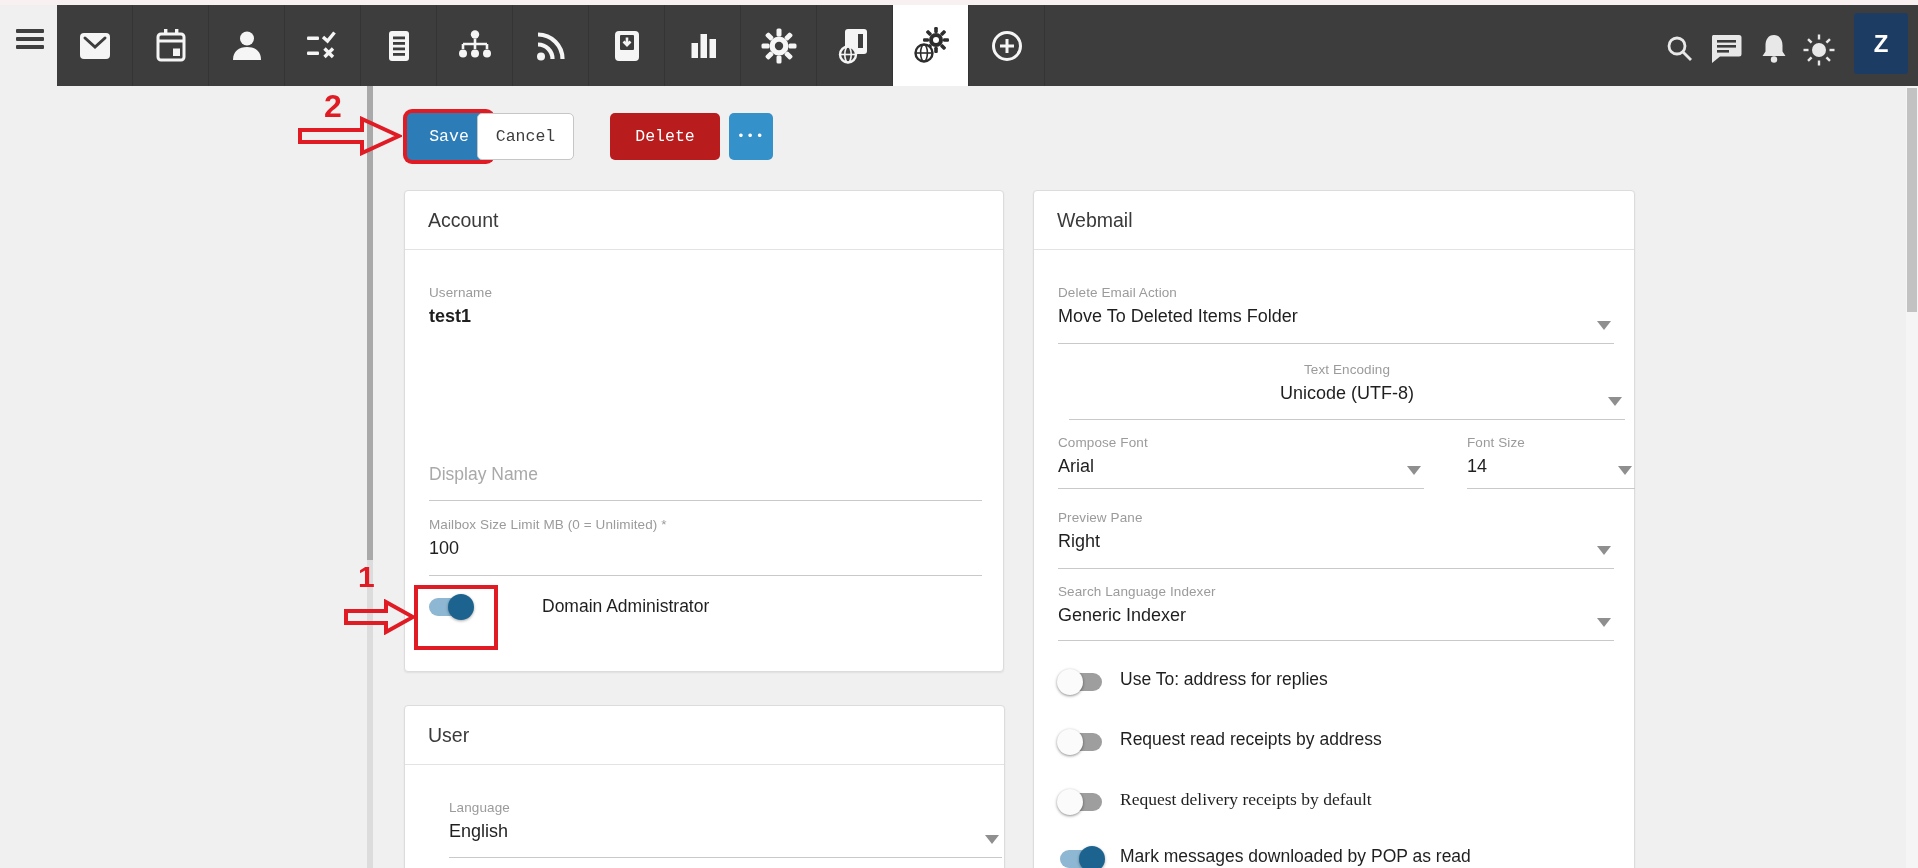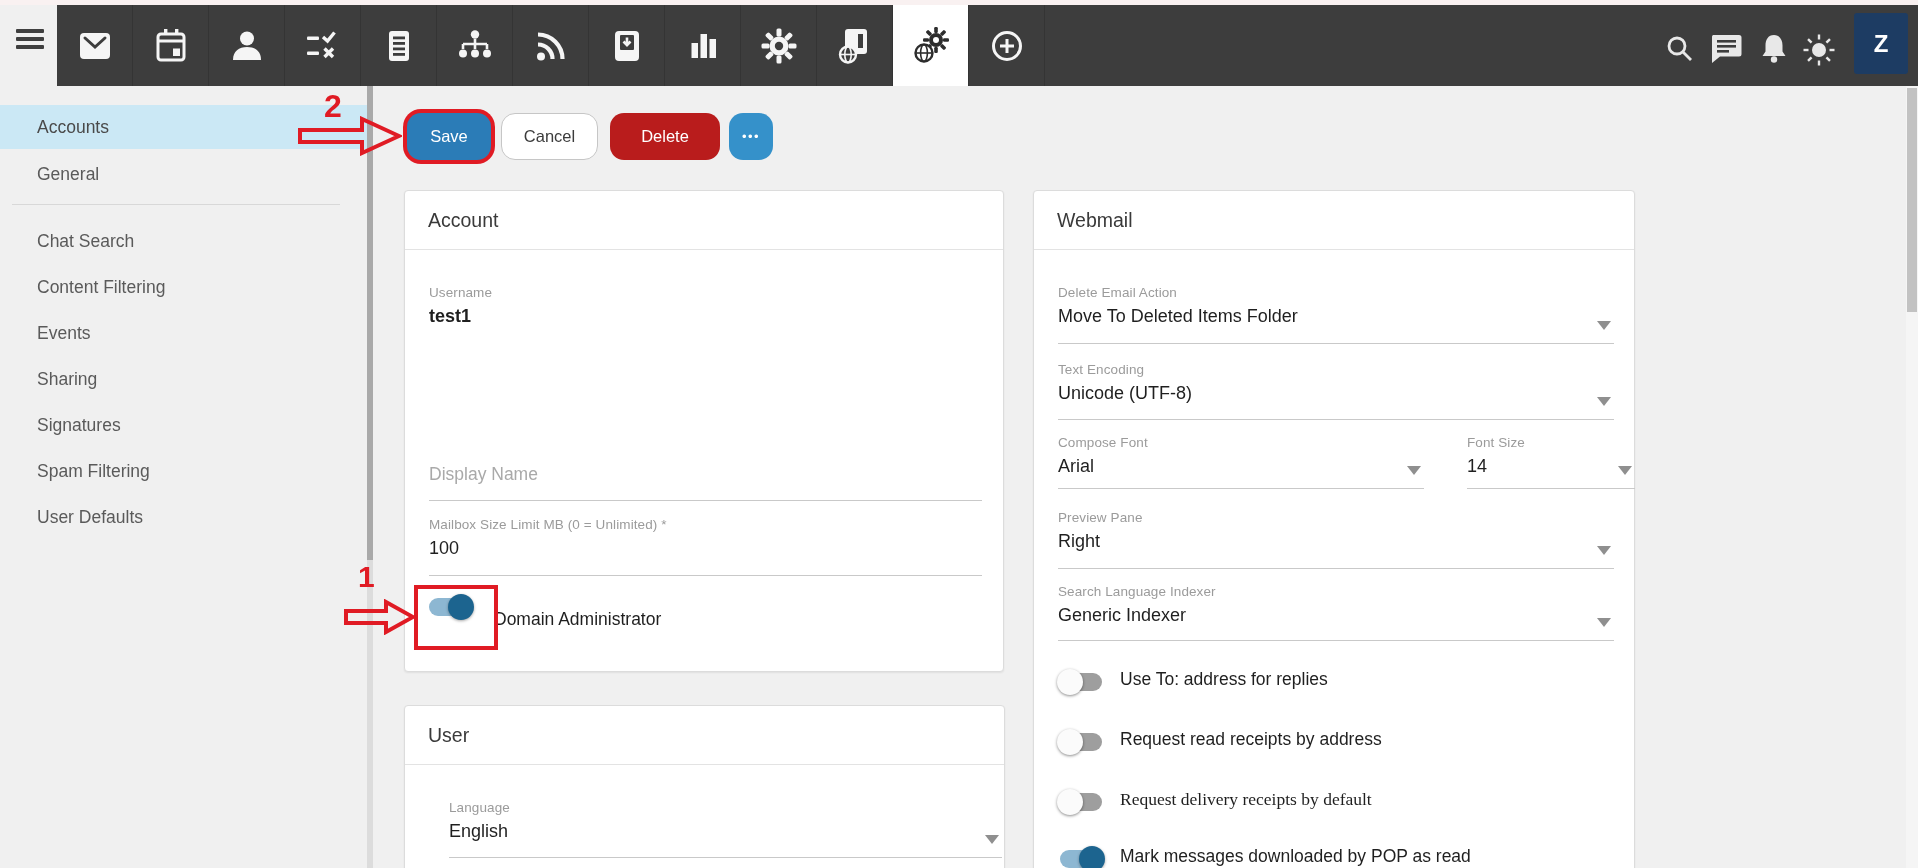--- a/index.html
+++ b/index.html
@@ -25,24 +25,24 @@
   .side-item{ position:absolute; left:0; width:367px; height:44px; line-height:44px; padding-left:37px;
               font-size:17.5px; color:#5a5a5a; cursor:pointer; }
   .side-item.active { background:#cbe8f5; color:#4a4a4a; }
   .side-div { position:absolute; left:12px; width:328px; border-bottom:1px solid #d8d8d8; }
   .side-scroll { position:absolute; left:367px; top:86px; width:6px; height:782px; background:#dcdcdc; }
   .side-scroll .thumb { position:absolute; left:0; top:0; width:6px; height:474px; background:#a9a9a9; }
   .win-scroll { position:absolute; left:1906px; top:86px; width:12px; height:782px; background:#f5f5f5; }
   .win-scroll .thumb { position:absolute; left:1px; top:2px; width:10px; height:224px; background:#c2c2c2; }
 
   
-  .btn { position:absolute; top:113px; height:47px; border:none; border-radius:14px; font-size:16.5px;
-         font-family:Liberation Sans, sans-serif; display:flex; align-items:center; justify-content:center; cursor:pointer; }
+  .btn { position:absolute; top:113px; height:47px; border:none; border-radius:5px; font-size:16.5px;
+         font-family:Liberation Mono, monospace; display:flex; align-items:center; justify-content:center; cursor:pointer; }
   .btn-save   { left:407px; width:84px;  background:#2b7cb7; color:#fff; box-shadow:0 0 0 4px #e01b24; }
-  .btn-cancel { left:501px; width:97px;  background:#fff; color:#3c3c3c; border:1px solid #c6c6c6; }
+  .btn-cancel { left:477px; width:97px;  background:#fff; color:#3c3c3c; border:1px solid #c6c6c6; }
   .btn-delete { left:610px; width:110px; background:#b91c1c; color:#fff; }
   .btn-more   { left:729px; width:44px;  background:#3591ca; color:#fff; font-size:13px; letter-spacing:1.5px; }
 
   
   .card { position:absolute; background:#fff; border:1px solid #dcdcdc; border-radius:4px;
           box-shadow:0 1px 2px rgba(0,0,0,0.07); }
   .card-title { position:absolute; left:23px; top:0; height:58px; line-height:58px; font-size:19.5px; color:#3a3a3a; }
   .card-hr    { position:absolute; top:58px; left:0; right:0; border-bottom:1px solid #e3e3e3; }
 
   .field { position:absolute; }
@@ -248,32 +248,20 @@
           <rect x="16.8" y="2.5" width="2.4" height="5" transform="rotate(180 18 18)"></rect>
           <rect x="16.8" y="2.5" width="2.4" height="5" transform="rotate(225 18 18)"></rect>
           <rect x="16.8" y="2.5" width="2.4" height="5" transform="rotate(270 18 18)"></rect>
           <rect x="16.8" y="2.5" width="2.4" height="5" transform="rotate(315 18 18)"></rect>
         </g>
       </svg>
     </div>
     <div class="avatar">Z</div>
   </div>
 
-  <aside class="sidebar">
-    <div class="side-item active" style="top:19px;">Accounts</div>
-    <div class="side-item" style="top:66px;">General</div>
-    <div class="side-div" style="top:118px;"></div>
-    <div class="side-item" style="top:133px;">Chat Search</div>
-    <div class="side-item" style="top:179px;">Content Filtering</div>
-    <div class="side-item" style="top:225px;">Events</div>
-    <div class="side-item" style="top:271px;">Sharing</div>
-    <div class="side-item" style="top:317px;">Signatures</div>
-    <div class="side-item" style="top:363px;">Spam Filtering</div>
-    <div class="side-item" style="top:409px;">User Defaults</div>
-  </aside>
   <div class="side-scroll">
       <div class="thumb"></div>
     </div>
   <div class="win-scroll">
       <div class="thumb"></div>
     </div>
 
   <button class="btn btn-save">Save</button>
   <button class="btn btn-cancel">Cancel</button>
   <button class="btn btn-delete">Delete</button>
@@ -296,21 +284,21 @@
     <div class="field u-line" style="left:24px; top:326px; width:553px; height:59px;">
       <div class="f-label">Mailbox Size Limit MB (0 = Unlimited) *</div>
       <div class="f-value">100</div>
     </div>
 
     <div class="t-row" style="left:0; top:398px; width:553px;">
       <div class="toggle on" style="left:22px; top:5px;">
         <div class="track"></div>
           <div class="knob"></div>
       </div>
-      <div class="t-label" style="left:89px; top:20px;">Domain Administrator</div>
+      <div class="t-label" style="left:89px; top:7px;padding-left:48px;">Domain Administrator</div>
     </div>
   </section>
 
   <section class="card" style="left:404px; top:705px; width:601px; height:200px;">
     <div class="card-title">User</div>
     <div class="card-hr"></div>
 
     <div class="field u-line" style="left:24px; top:94px; width:553px; height:58px;margin-left:20px;">
       <div class="f-label">Language</div>
       <div class="f-value">English</div>
@@ -321,21 +309,21 @@
   <section class="card" style="left:1033px; top:190px; width:602px; height:700px;">
     <div class="card-title">Webmail</div>
     <div class="card-hr"></div>
 
     <div class="field u-line" style="left:24px; top:94px; width:556px; height:59px;">
       <div class="f-label">Delete Email Action</div>
       <div class="f-value">Move To Deleted Items Folder</div>
       <div class="caret"></div>
     </div>
 
-    <div class="field u-line" style="left:24px; top:171px; width:556px; height:58px;">
+    <div class="field u-line" style="left:35px; top:171px; width:556px; height:58px;text-align:center;">
       <div class="f-label">Text Encoding</div>
       <div class="f-value">Unicode (UTF-8)</div>
       <div class="caret"></div>
     </div>
 
     <div class="field u-line" style="left:24px; top:244px; width:366px; height:54px;">
       <div class="f-label">Compose Font</div>
       <div class="f-value">Arial</div>
       <div class="caret"></div>
     </div>

